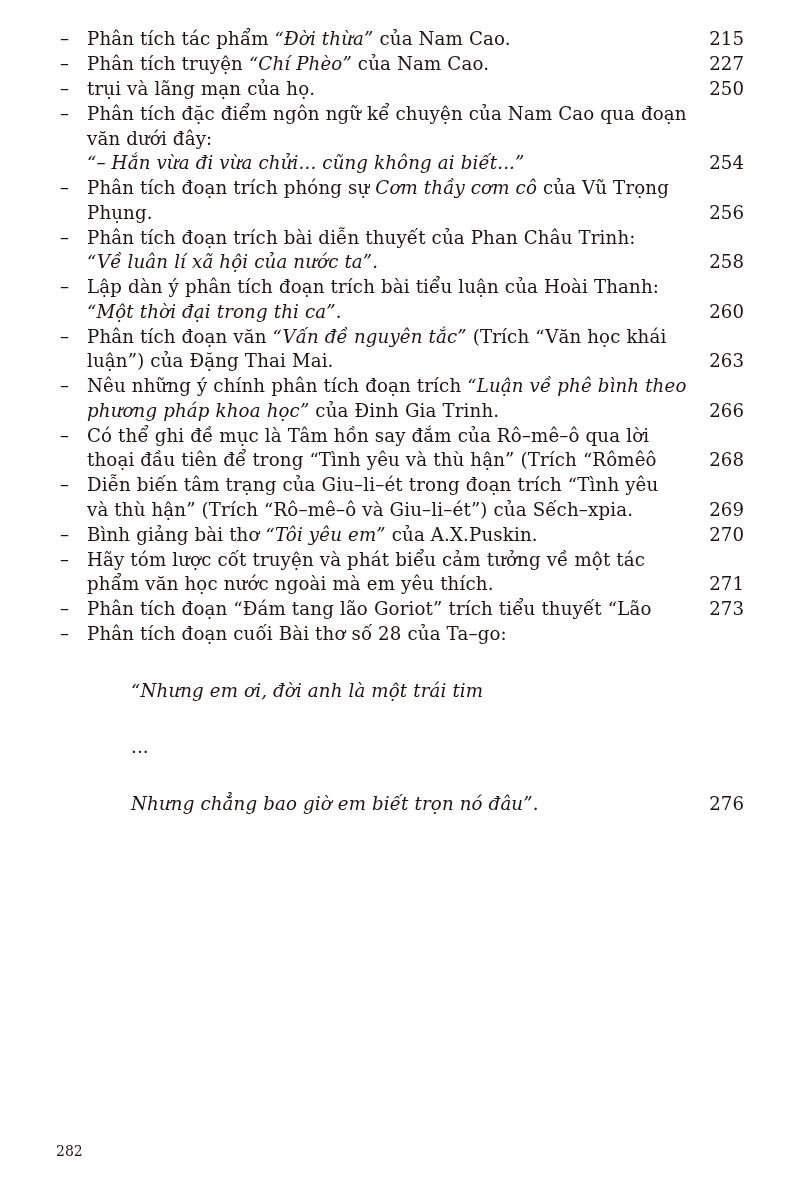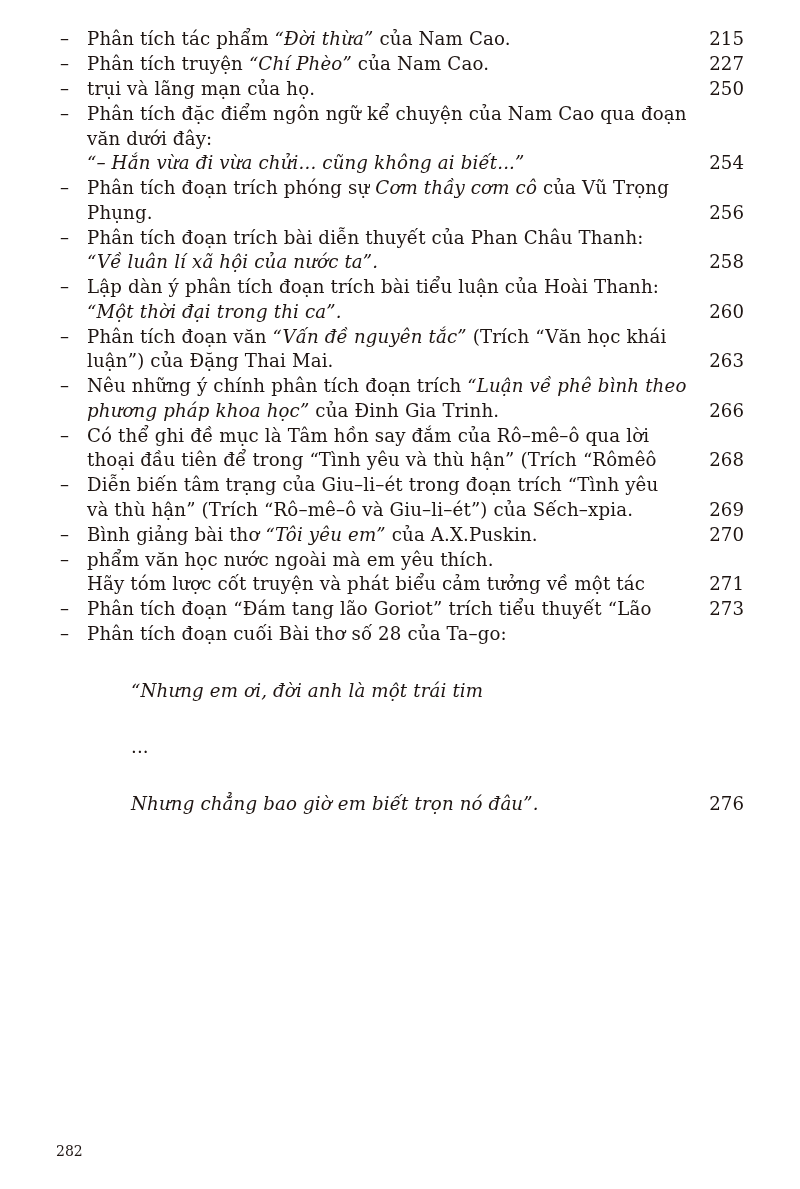--- a/index.html
+++ b/index.html
@@ -46,21 +46,21 @@
         <span class="pg">254</span>
       </div>
       <div class="entry">
         <span class="dash">–</span>
         <div class="line"><span>Phân tích đoạn trích phóng sự </span><i>Cơm thầy cơm cô</i><span> của Vũ Trọng</span></div>
         <div class="line"><span>Phụng.</span></div>
         <span class="pg">256</span>
       </div>
       <div class="entry">
         <span class="dash">–</span>
-        <div class="line"><span>Phân tích đoạn trích bài diễn thuyết của Phan Châu Thanh:</span></div>
+        <div class="line"><span>Phân tích đoạn trích bài diễn thuyết của Phan Châu Trinh:</span></div>
         <div class="line"><i>“Về luân lí xã hội của nước ta”.</i></div>
         <span class="pg">258</span>
       </div>
       <div class="entry">
         <span class="dash">–</span>
         <div class="line"><span>Lập dàn ý phân tích đoạn trích bài tiểu luận của Hoài Thanh:</span></div>
         <div class="line"><i>“Một thời đại trong thi ca”.</i></div>
         <span class="pg">260</span>
       </div>
       <div class="entry">
@@ -87,22 +87,22 @@
         <div class="line"><span>và thù hận” (Trích “Rô–mê–ô và Giu–li–ét”) của Sếch–xpia.</span></div>
         <span class="pg">269</span>
       </div>
       <div class="entry">
         <span class="dash">–</span>
         <div class="line"><span>Bình giảng bài thơ </span><i>“Tôi yêu em”</i><span> của A.X.Puskin.</span></div>
         <span class="pg">270</span>
       </div>
       <div class="entry">
         <span class="dash">–</span>
+        <div class="line"><span>Hãy tóm lược cốt truyện và phát biểu cảm tưởng về một tác</span></div>
         <div class="line"><span>phẩm văn học nước ngoài mà em yêu thích.</span></div>
-        <div class="line"><span>Hãy tóm lược cốt truyện và phát biểu cảm tưởng về một tác</span></div>
         <span class="pg">271</span>
       </div>
       <div class="entry">
         <span class="dash">–</span>
         <div class="line"><span>Phân tích đoạn “Đám tang lão Goriot” trích tiểu thuyết “Lão</span></div>
         <span class="pg">273</span>
       </div>
       <div class="entry">
         <span class="dash">–</span>
         <div class="line"><span>Phân tích đoạn cuối Bài thơ số 28 của Ta–go:</span></div>

